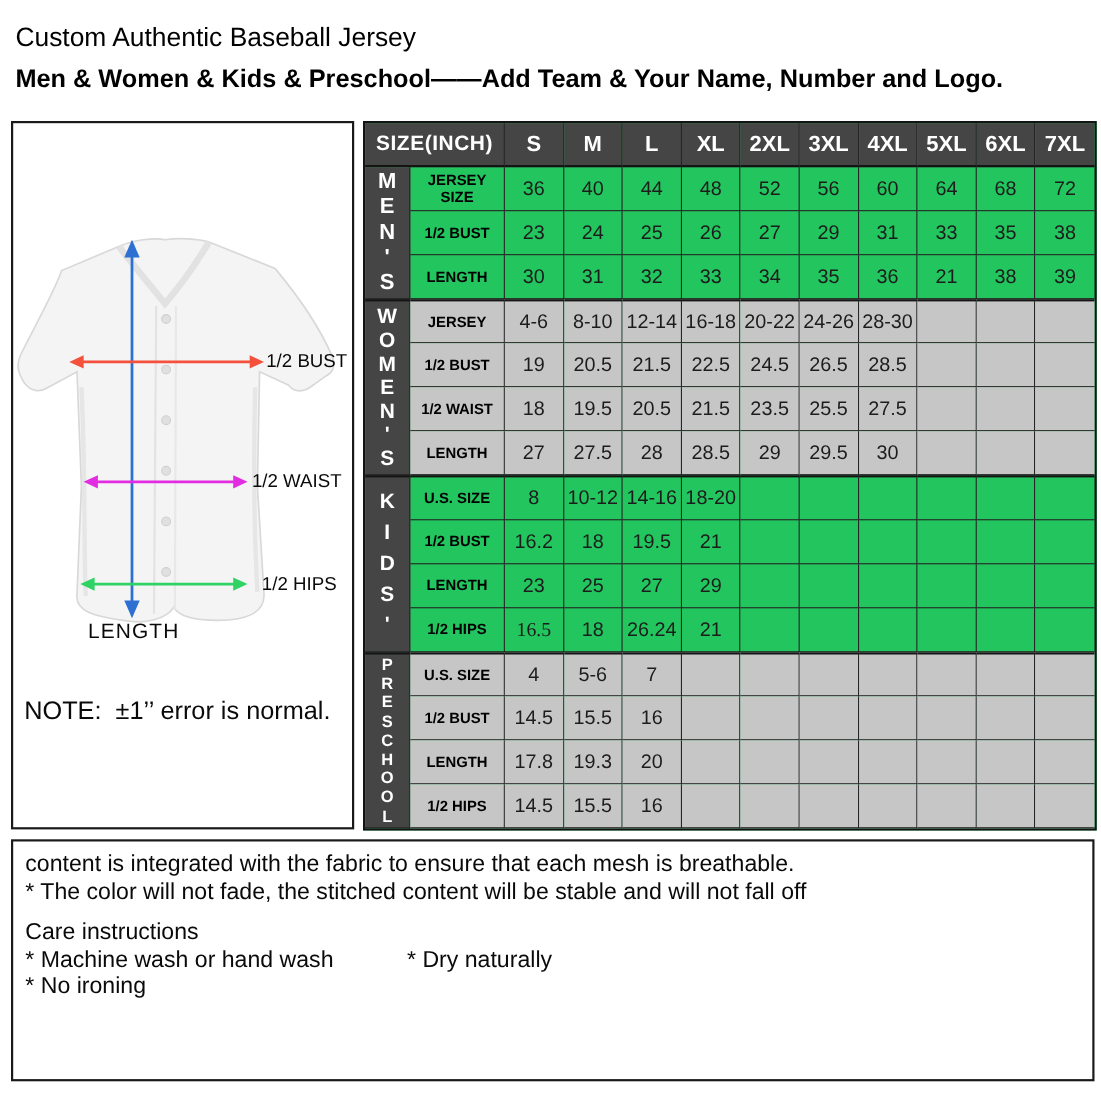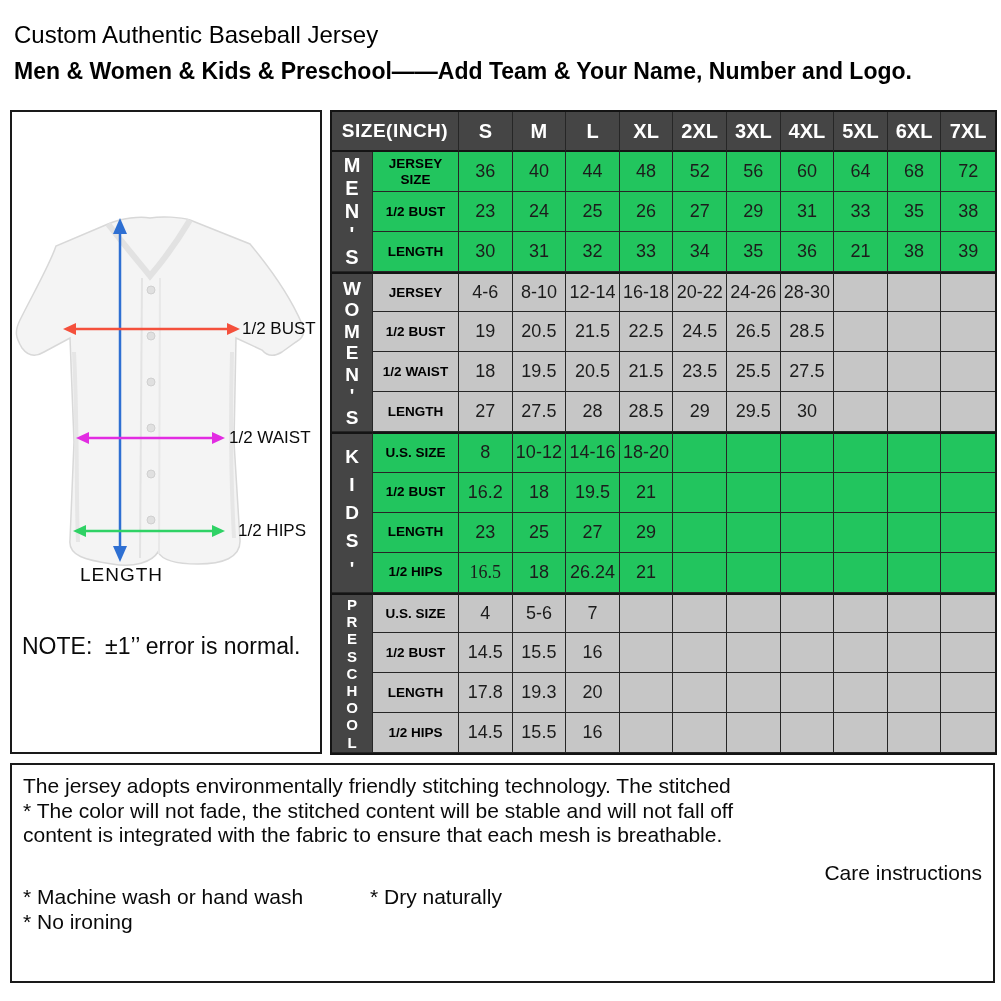--- a/index.html
+++ b/index.html
@@ -52,21 +52,21 @@
   .sectop { border-top:2px solid #141414; }
   .lastcol { border-right:none; }
 
   
   #desc-box {
     position:absolute; left:10px; top:763px; width:985px; height:220px;
     border:2px solid #1a1a1a; box-sizing:border-box; background:#fff;
     padding:9px 11px; font-size:21px; line-height:24.6px; color:#0a0a0a;
   }
   .desc-line { white-space:nowrap; }
-  #care-title { margin-top:13px;text-align:right; }
+  #care-title { margin-top:13px; }
   .care-row { display:grid; grid-template-columns:347px 1fr; }
 </style>
 </head>
 <body>
 
 <div id="page">
 
   <div id="title1">Custom Authentic Baseball Jersey</div>
   <div id="title2">Men &amp; Women &amp; Kids &amp; Preschool——Add Team &amp; Your Name, Number and Logo.</div>
 
@@ -346,23 +346,22 @@
       <div class="cell val shade" style="grid-area: 16 / 6;"></div>
       <div class="cell val shade" style="grid-area: 16 / 7;"></div>
       <div class="cell val shade" style="grid-area: 16 / 8;"></div>
       <div class="cell val shade" style="grid-area: 16 / 9;"></div>
       <div class="cell val shade" style="grid-area: 16 / 10;"></div>
       <div class="cell val shade" style="grid-area: 16 / 11;"></div>
       <div class="cell val shade lastcol" style="grid-area: 16 / 12;"></div>
     </div>
 
   <div id="desc-box">
-    <div class="desc-line">The jersey adopts environmentally friendly stitching technology. The stitched</div>
+    <div class="desc-line">content is integrated with the fabric to ensure that each mesh is breathable.</div>
     <div class="desc-line">* The color will not fade, the stitched content will be stable and will not fall off</div>
-    <div class="desc-line">content is integrated with the fabric to ensure that each mesh is breathable.</div>
     <div id="care-title" class="desc-line">Care instructions</div>
     <div class="care-row">
       <div class="desc-line">* Machine wash or hand wash</div>
       <div class="desc-line">* Dry naturally</div>
     </div>
     <div class="care-row">
       <div class="desc-line">* No ironing</div>
     </div>
   </div>
 

